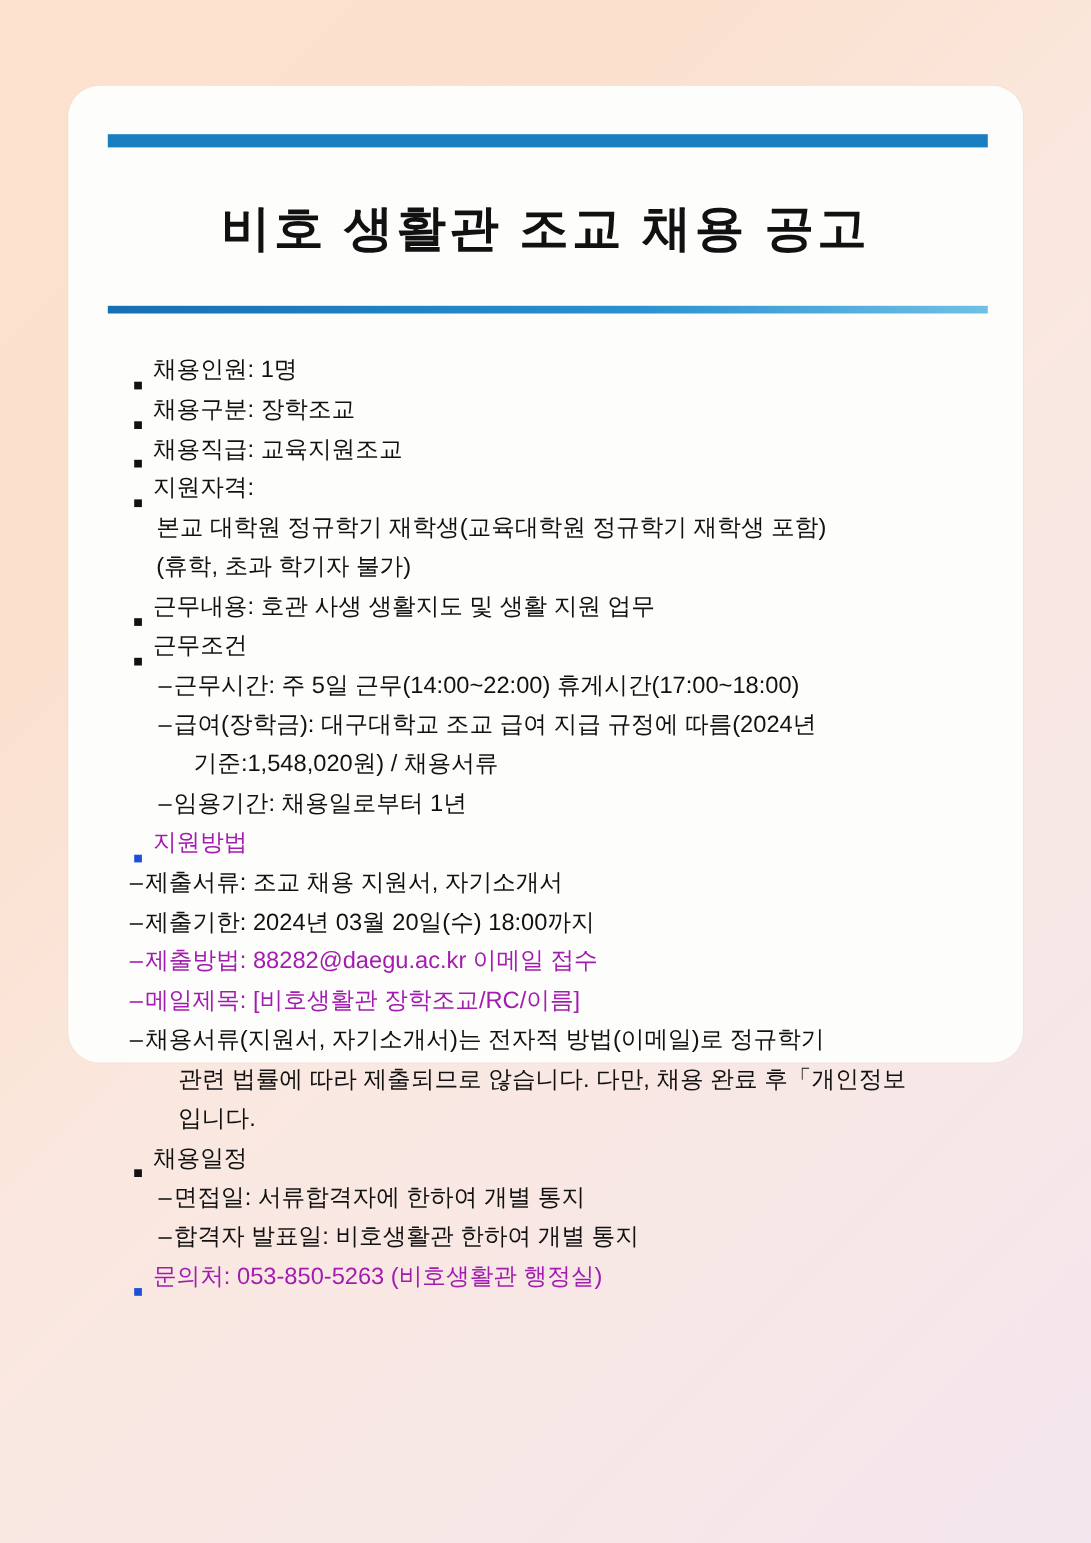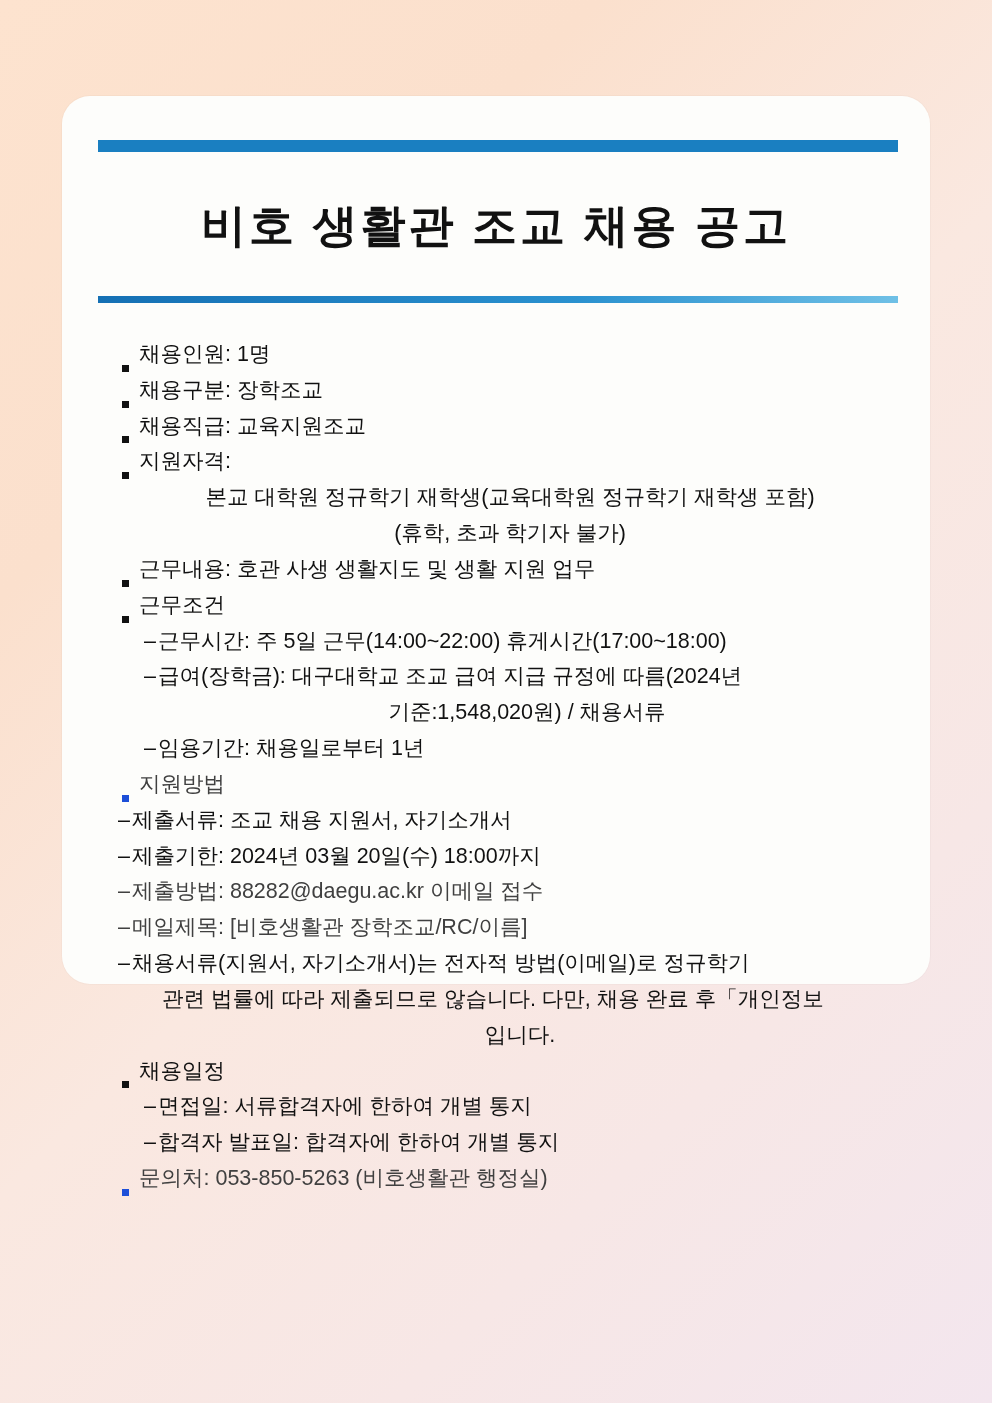--- a/index.html
+++ b/index.html
@@ -9,21 +9,21 @@
   body {
     width: 992px;
     height: 1403px;
     font-family: "Liberation Sans", sans-serif;
     background: linear-gradient(135deg, #fde3cf 0%, #fbe0cd 25%, #fae8e0 50%, #f7e7e6 75%, #f3e6ee 100%);
     overflow: hidden;
   }
   .page {
     position: absolute;
     left: 62px;
-    top: 96px;
+    top: 78px;
     width: 868px;
     height: 888px;
     background: #fdfdfb;
     border-radius: 28px;
     box-shadow: 0 0 0 1px rgba(0,0,0,0.02);
   }
   .inner {
     position: absolute;
     left: 36px;
     top: 44px;
@@ -72,22 +72,22 @@
   .dash {
     flex: 0 0 auto;
     width: 16px;
     margin-top: 0px;
     text-align: center;
   }
   .txt { flex: 1 1 auto; }
   .indent1 { padding-left: 26px; }
   .indent2 { padding-left: 46px; }
   .indent3 { padding-left: 60px; }
-  .blue { color: #404040; }
-  .plain-line { margin-bottom: 1px; text-align: center; }
+  .blue { color: #a21caf; }
+  .plain-line { margin-bottom: 1px; }
   .justify { text-align: justify; }
 </style>
 </head>
 <body>
 
 <div class="page">
   <div class="inner">
 
     <div class="rule-top"></div>
 
@@ -186,21 +186,21 @@
         <span class="txt">채용일정</span>
       </div>
 
       <div class="bullet-row indent1">
         <span class="dash">–</span>
         <span class="txt">면접일: 서류합격자에 한하여 개별 통지</span>
       </div>
 
       <div class="bullet-row indent1">
         <span class="dash">–</span>
-        <span class="txt">합격자 발표일: 합격자에 한하여 개별 통지</span>
+        <span class="txt">합격자 발표일: 비호생활관 한하여 개별 통지</span>
       </div>
 
       <div class="bullet-row">
         <span class="sq blue"></span>
         <span class="txt blue">문의처: 053-850-5263 (비호생활관 행정실)</span>
       </div>
 
     </div>
   </div>
 </div>

